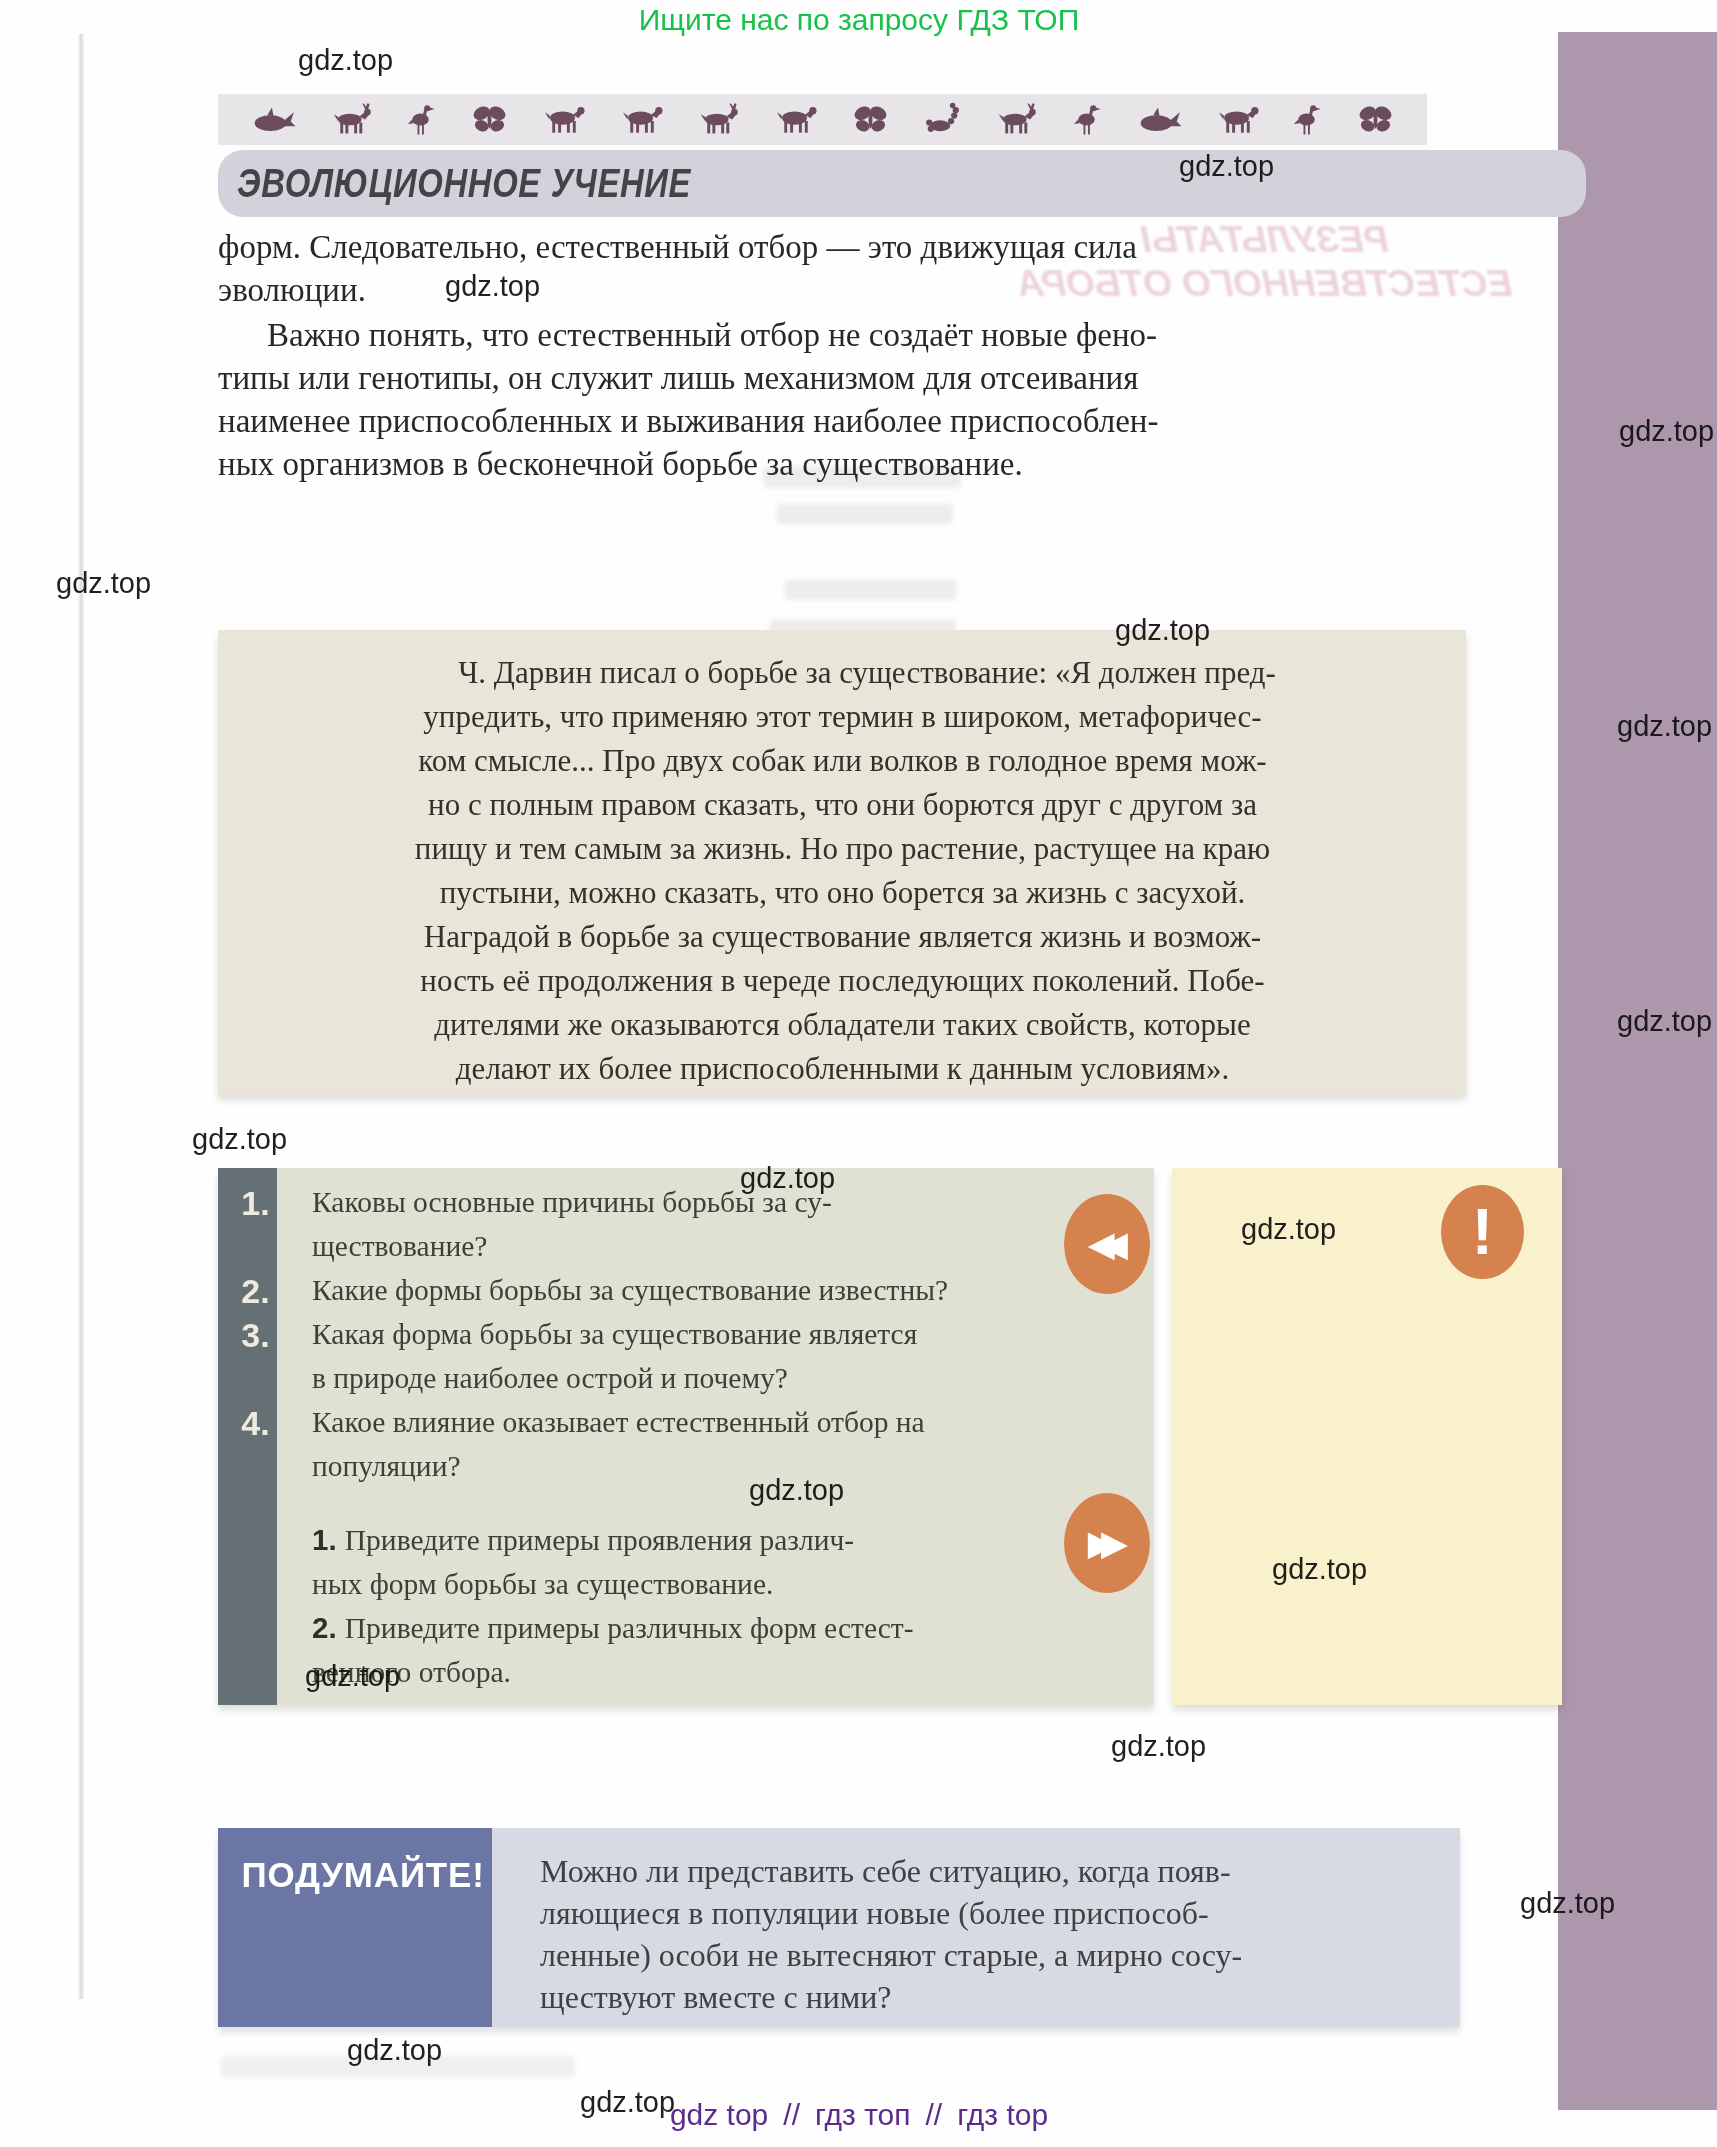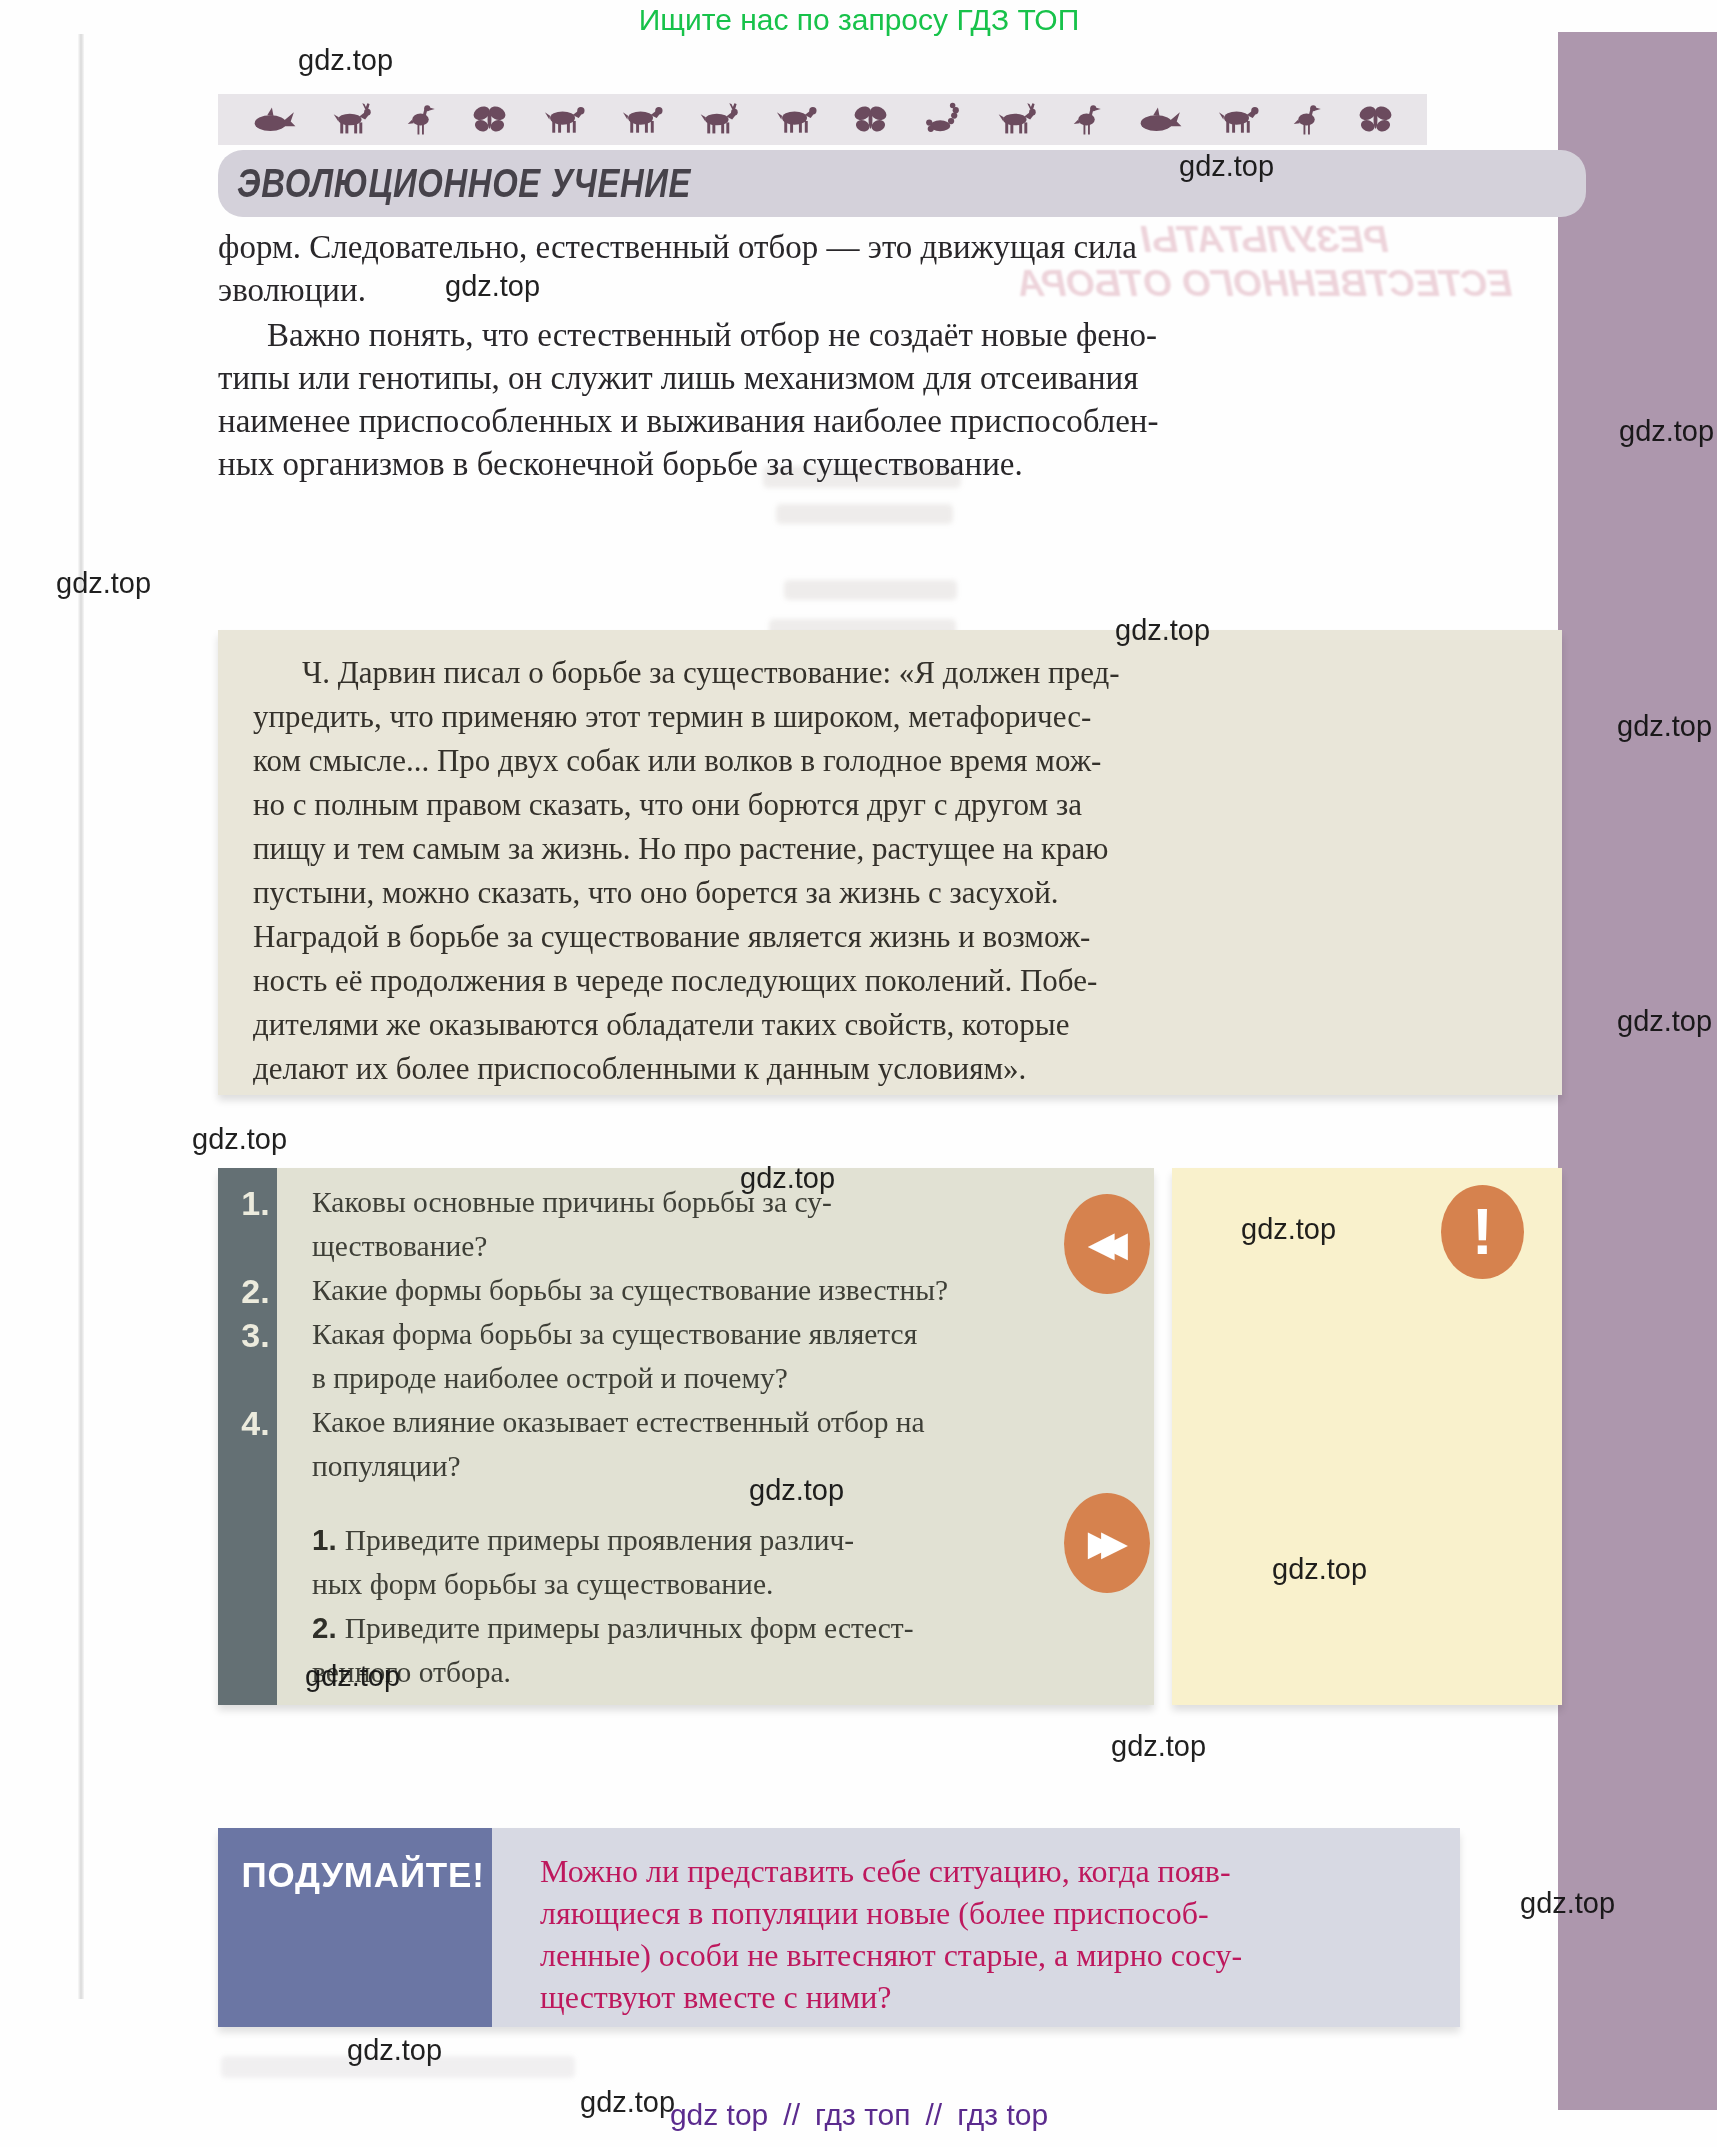--- a/index.html
+++ b/index.html
@@ -30,22 +30,22 @@
   .para{left:218px;width:1349px;font-size:33px;line-height:43px;color:#29272a;}
   .p1{top:226px;}
   .p2{top:314px;}
   .indent{text-indent:49px;}
 
   .lab-banner{left:218px;top:539px;width:1368px;height:52px;background:var(--lab_banner);
               display:flex;align-items:center;}
   .lab-banner span{margin-left:46px;font-family:"Liberation Sans",sans-serif;font-weight:bold;
                    font-size:40px;color:#ffffff;letter-spacing:0.8px;}
 
-  .quote-box{left:218px;top:630px;width:1344px;height:465px;background:var(--quote_bg);
-             box-shadow:0 5.9px 7.6px rgba(0,0,0,0.13);}
+  .quote-box{left:218px;top:630px;width:1248px;height:465px;background:var(--quote_bg);
+             box-shadow:0 5.9px 7.6px rgba(0,0,0,0.13);text-align:center;}
   .quote-text{padding:21px 34px 0 35px;font-size:31px;line-height:44px;color:#34312b;}
 
   .q-box{left:218px;top:1168px;width:936px;height:537px;background:var(--questions_bg);
          box-shadow:0 5.9px 7.6px rgba(0,0,0,0.13);}
   .q-strip{position:absolute;left:0;top:0;width:59px;height:100%;background:var(--questions_strip);}
   .q-rows{position:absolute;left:0;top:11.8px;right:0;padding:0 118px 0 94px;
           font-family:"Liberation Sans",sans-serif;font-size:29.5px;line-height:44px;color:#3e3f37;}
   .q-row{position:relative;}
   .q-num{position:absolute;left:-81px;top:1.7px;width:49px;text-align:center;
          font-weight:bold;font-size:34px;color:#ecebdd;}
@@ -67,21 +67,21 @@
             box-shadow:0 5.9px 7.6px rgba(0,0,0,0.13);}
   .info-title{position:absolute;left:22px;top:148px;width:346px;
               font-family:"Liberation Sans",sans-serif;font-weight:bold;font-style:italic;
               font-size:35px;line-height:47px;color:#3f382a;}
 
   .think-box{left:218px;top:1784px;width:1242px;height:199px;background:var(--think_bg);
              box-shadow:0 5.9px 7.6px rgba(0,0,0,0.12);margin-top:44px;}
   .think-label{position:absolute;left:0;top:0;width:274px;height:100%;background:var(--think_label_bg);
                box-sizing:border-box;padding:27px 0 0 23.6px;font-family:"Liberation Sans",sans-serif;
                font-weight:bold;font-size:35px;color:#ffffff;letter-spacing:0.8px;}
-  .think-text{position:absolute;left:322px;top:22px;width:1063px;font-size:32px;line-height:42px;color:#be185d;}
+  .think-text{position:absolute;left:322px;top:22px;width:1063px;font-size:32px;line-height:42px;color:#404040;}
 
   .footer{left:0;top:2098px;width:1718px;text-align:center;font-family:"Liberation Sans",sans-serif;
           font-size:30px;color:var(--footer_link_purple);}
   .footer a{color:var(--footer_link_purple);text-decoration:none;}
   .footer .sep{margin:0 15px;}
 
   .wm{position:absolute;font-family:"Liberation Sans",sans-serif;font-size:29px;color:#0e0e0e;opacity:0.92;}
 
   .ghost-title{left:970px;top:218px;width:590px;text-align:center;
                font-family:"Liberation Sans",sans-serif;font-weight:bold;font-style:italic;

